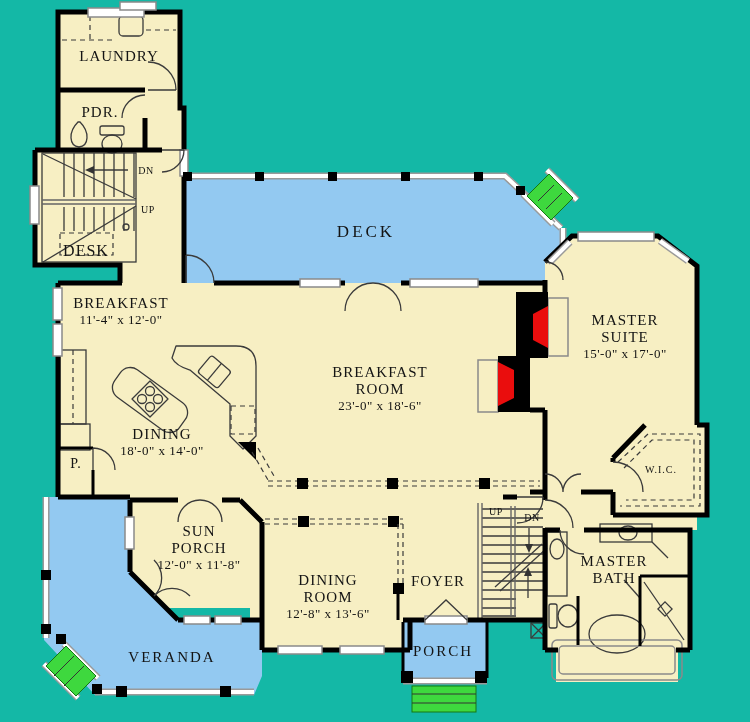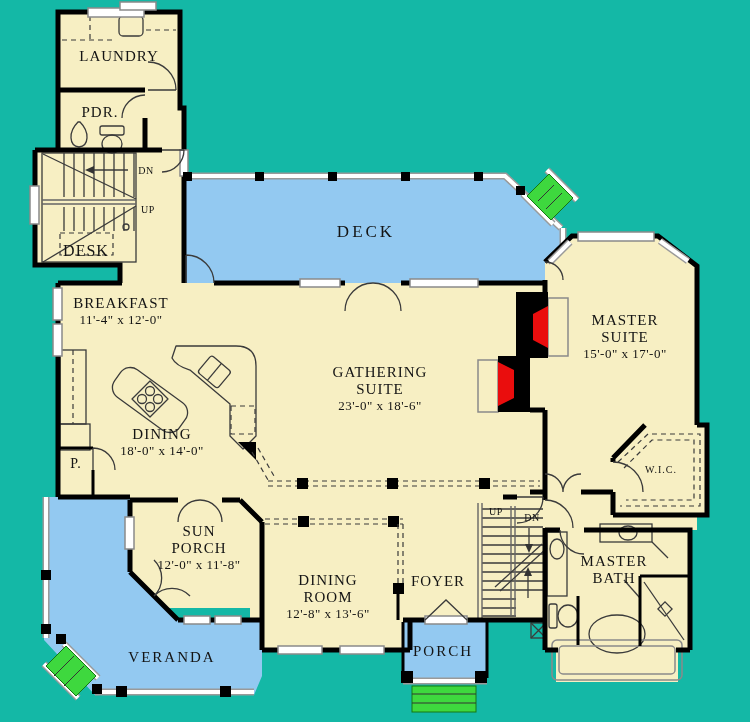--- a/index.html
+++ b/index.html
@@ -277,21 +277,21 @@
     <div class="nm" style="white-space:nowrap">BREAKFAST</div>
     <div class="dim">11'-4" x 12'-0"</div>
   </div>
 
   <div class="lbl" style="left:625px;top:337px">
     <div class="nm wrap" style="width:86px">MASTER SUITE</div>
     <div class="dim">15'-0" x 17'-0"</div>
   </div>
 
   <div class="lbl" style="left:380px;top:389px">
-    <div class="nm wrap" style="width:118px">GATHERING SUITE</div>
+    <div class="nm wrap" style="width:118px">BREAKFAST ROOM</div>
     <div class="dim">23'-0" x 18'-6"</div>
   </div>
 
   <div class="lbl" style="left:162px;top:442px">
     <div class="nm" style="white-space:nowrap">DINING</div>
     <div class="dim">18'-0" x 14'-0"</div>
   </div>
 
   <div class="lbl small" style="left:76px;top:464px;font-size:14px">P.</div>
   <div class="lbl small" style="left:661px;top:470px;font-size:10px">W.I.C.</div>

